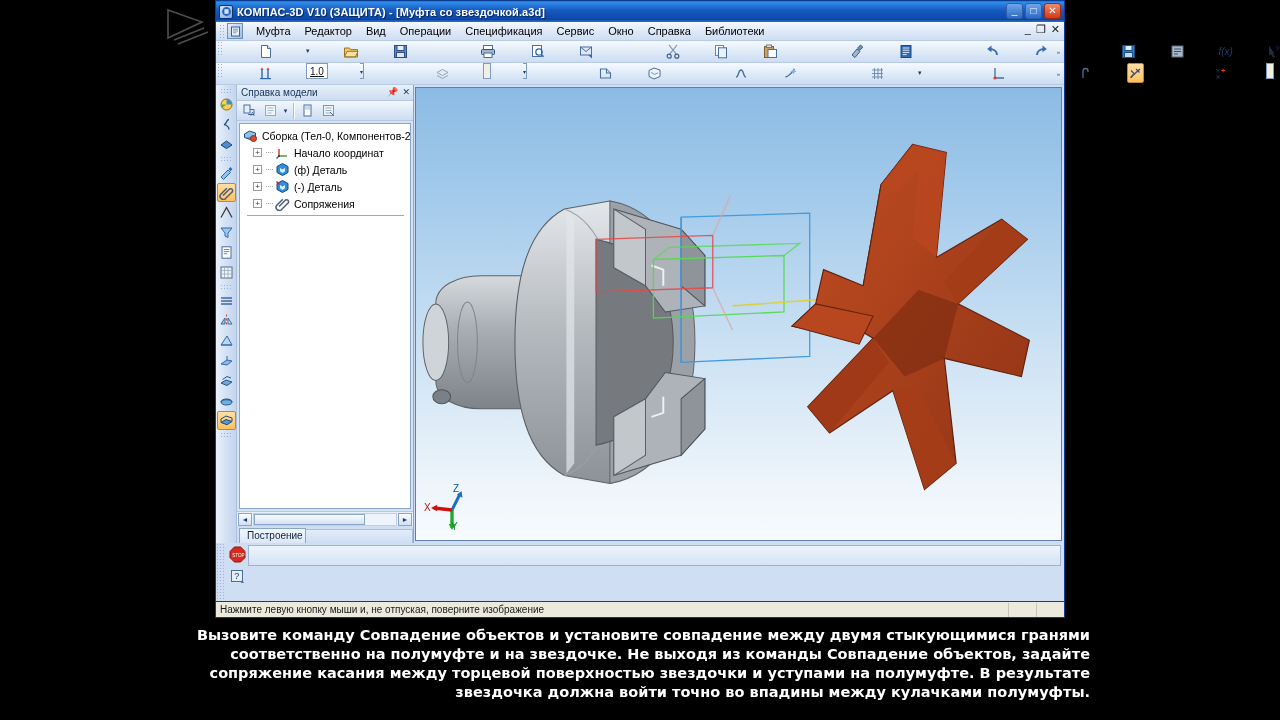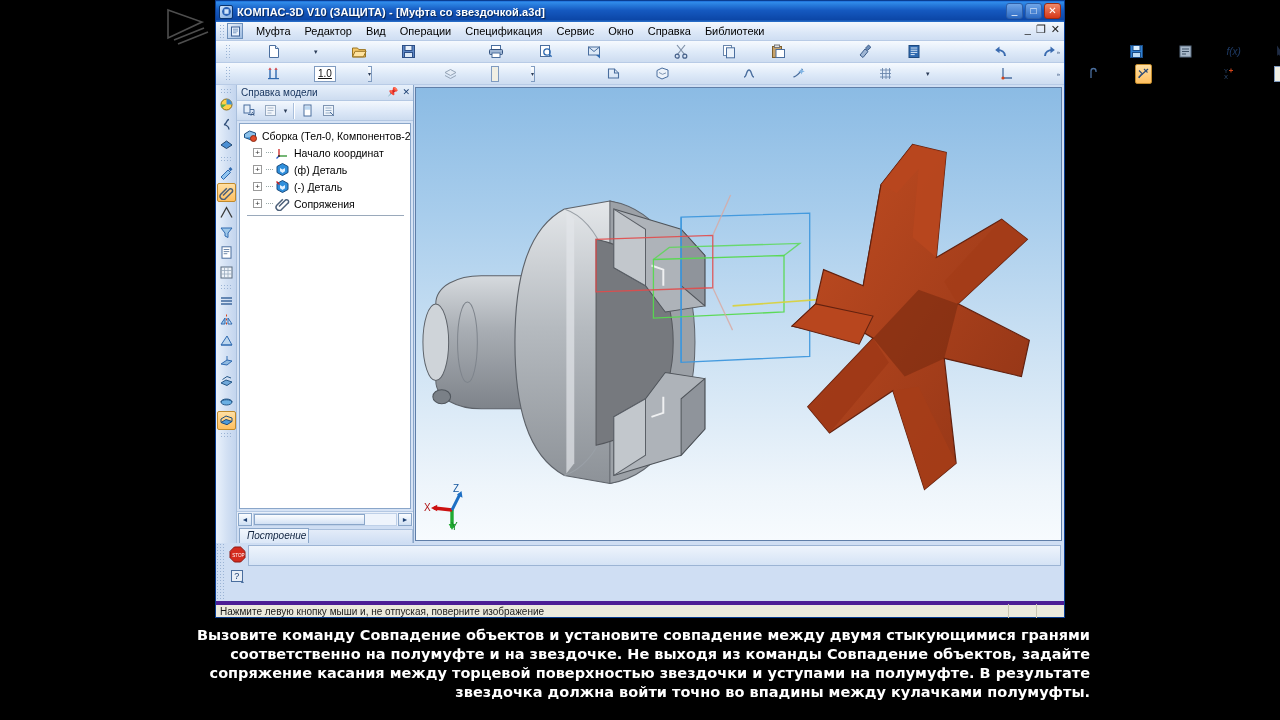--- a/index.html
+++ b/index.html
@@ -77,21 +77,21 @@
   }
   .mdi-btns { position: absolute; right: 4px; top: 2px; display: flex; gap: 5px;
     font-size: 11px; color: #222; line-height: 1; }
   .mdi-btns span { cursor: default; }
 
   
   .toolbar {
     height: 22px; flex: 0 0 22px;
     background: linear-gradient(180deg,#f6fafe,#dde9f8 55%,#cddcf0);
     border-bottom: 1px solid #b8cbe6;
-    display: flex; align-items: center; padding-left: 8px;
+    display: flex; align-items: flex-start; padding-left: 0;
     position: relative;
     gap: 32px;
   }
   .tbtn {
     width: 21px; height: 20px; margin: 0 0px;
     display: flex; align-items: center; justify-content: center;
     border: 1px solid transparent; border-radius: 2px; cursor: default;
   }
   .tbtn.active { border: 1px solid #c08a2c; background: linear-gradient(180deg,#ffdfa3,#ffc061); }
   .tsep { width: 1px; height: 16px; margin: 0 3px;
@@ -173,21 +173,21 @@
   .sb-arrow { width: 14px; height: 13px; margin: 0 1px;
     background: linear-gradient(180deg,#fbfdff,#cfe0f4); border: 1px solid #8aa6c9;
     display:flex;align-items:center;justify-content:center;font-size:7px;color:#1c3f72; }
   .sb-track { flex: 1 1 auto; height: 13px; background: #eef4fc; border: 1px solid #bed0e8; position: relative; }
   .sb-thumb { position:absolute; left:0; top:0; bottom:0; width: 78%;
     background: linear-gradient(180deg,#fbfdff,#d3e1f4); border: 1px solid #8aa6c9; }
   .tree-tabs { height: 17px; flex:0 0 17px; display:flex; align-items:flex-end;
     background: #cfdef3; padding-left: 2px; }
   .tree-tab {
     font-size: 10px; padding: 1px 2px 2px 7px; background: linear-gradient(180deg,#f2f7fd,#dbe7f7);
-    border: 1px solid #8aa6c9; border-bottom: none; color: #10233f; font-style: italic;
+    border: 1px solid #8aa6c9; border-bottom: none; color: #10233f;
   }
   .tree-tab-filler { flex:1 1 auto; height: 14px; background: linear-gradient(180deg,#e3ecf9,#cfdef3);
     border: 1px solid #a9bfdc; border-bottom:none; border-left:none; }
 
   
   .viewport-wrap { flex: 1 1 auto; display: flex; flex-direction: column; min-width: 0; padding: 2px 2px 2px 1px; }
   .viewport {
     flex: 1 1 auto; position: relative; overflow: hidden;
     border: 1px solid #5f7ea8;
     background: linear-gradient(180deg,#8bbbe4 0%,#a8cdec 28%,#cfe3f4 60%,#eef5fb 88%,#f7fbfe 100%);
@@ -214,21 +214,21 @@
     background: linear-gradient(180deg,#f4f8fd,#e1ebf8);
     border: 1px solid #8aa6c9; border-bottom: none;
   }
   .prop-tab-filler { flex:1 1 auto; height: 17px;
     background: linear-gradient(180deg,#e9f1fb,#d2e0f3);
     border: 1px solid #9cb4d4; border-left: none; border-bottom: none; }
 
   
   .statusbar {
     height: 16px; flex: 0 0 16px; display: flex; align-items: center;
-    background: #eceadd; border-top: 4px solid #4c1d95;
+    background: #eceadd; border-top: 1px solid #4c1d95;
     font-size: 10px; color: #1a1a1a; padding-left: 4px;
   }
   .status-text { white-space: nowrap; }
   .status-cells { margin-left: auto; display: flex; }
   .status-cell { width: 28px; height: 14px; border-left: 1px solid #c9c6b4; }
 
   
   .caption {
     position: absolute; left: 0; bottom: 0; width: 1280px; height: 100px;
     background: #000; color: #fff;

